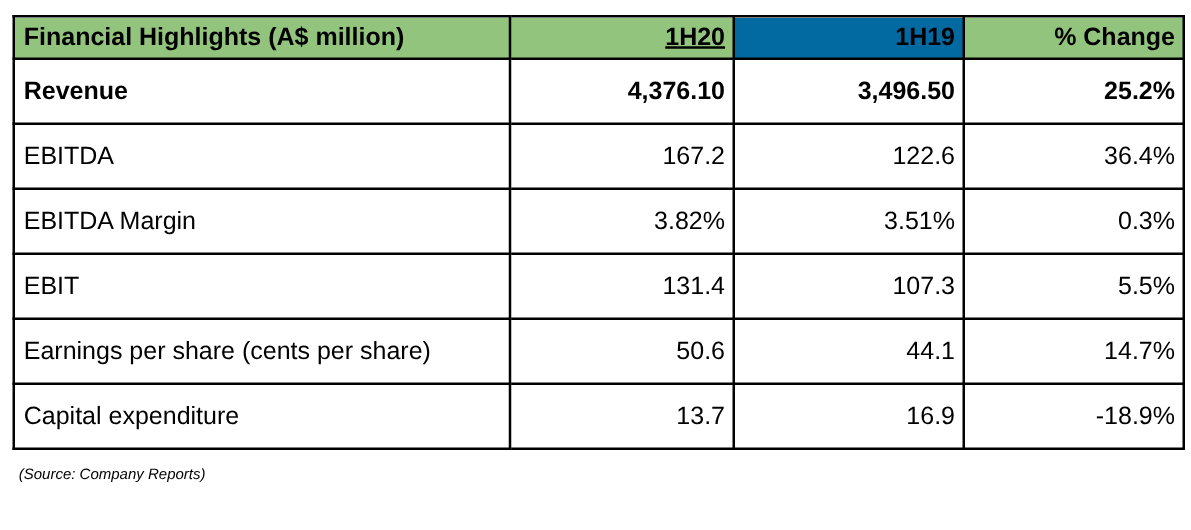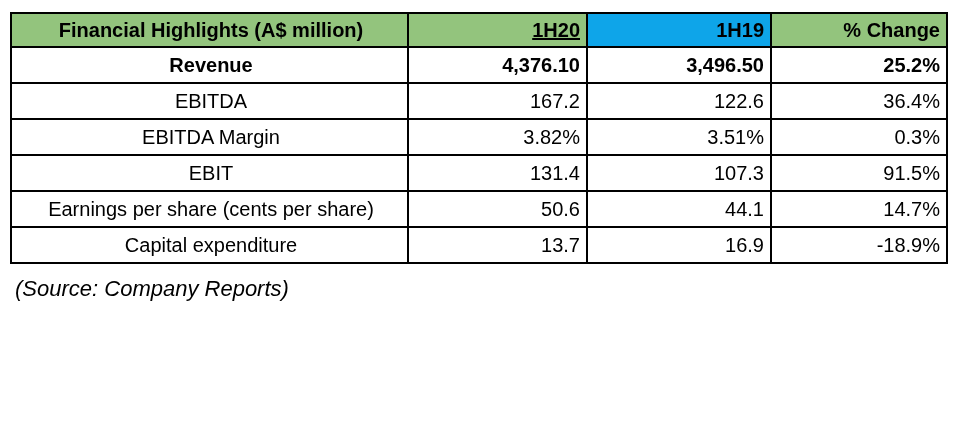--- a/index.html
+++ b/index.html
@@ -29,49 +29,49 @@
     overflow: hidden;
     padding-top: 0;
     padding-bottom: 0;
     vertical-align: middle;
   }
   table.fin-table th {
     height: 34px;
     font-weight: bold;
   }
   table.fin-table td {
-    height: 36px;
+    height: 52px;
     font-weight: normal;
   }
   tr.bold td { font-weight: bold; }
-  .c-label  { text-align: center;  padding-left: 7px;  padding-right: 4px; }
+  .c-label  { text-align: left;  padding-left: 7px;  padding-right: 4px; }
   .c-num    { text-align: right; padding-right: 6px; padding-left: 4px; }
   .source-note {
     margin: 12px 0 0 5px;
-    font-size: 22px;
+    font-size: 12px;
     font-style: italic;
     color: #000000;
   }
 </style>
 </head>
 <body>
 
 <div class="page">
   <table class="fin-table">
     <colgroup>
       <col style="width:397px">
       <col style="width:179px">
       <col style="width:184px">
       <col style="width:176px">
     </colgroup>
     <thead>
       <tr>
         <th class="c-label header-cell" style="background: rgb(147, 196, 125);">Financial Highlights (A$ million)</th>
         <th class="c-num header-cell" style="background: rgb(147, 196, 125); text-decoration: underline;">1H20</th>
-        <th class="c-num header-cell" style="background: #0ea5e9;">1H19</th>
+        <th class="c-num header-cell" style="background: #0369a1;">1H19</th>
         <th class="c-num header-cell" style="background: rgb(147, 196, 125);">% Change</th>
       </tr>
     </thead>
     <tbody>
       <tr class="bold">
         <td class="c-label">Revenue</td>
         <td class="c-num">4,376.10</td>
         <td class="c-num">3,496.50</td>
         <td class="c-num">25.2%</td>
       </tr>
@@ -84,21 +84,21 @@
       <tr>
         <td class="c-label">EBITDA Margin</td>
         <td class="c-num">3.82%</td>
         <td class="c-num">3.51%</td>
         <td class="c-num">0.3%</td>
       </tr>
       <tr>
         <td class="c-label">EBIT</td>
         <td class="c-num">131.4</td>
         <td class="c-num">107.3</td>
-        <td class="c-num">91.5%</td>
+        <td class="c-num">5.5%</td>
       </tr>
       <tr>
         <td class="c-label">Earnings per share (cents per share)</td>
         <td class="c-num">50.6</td>
         <td class="c-num">44.1</td>
         <td class="c-num">14.7%</td>
       </tr>
       <tr>
         <td class="c-label">Capital expenditure</td>
         <td class="c-num">13.7</td>

